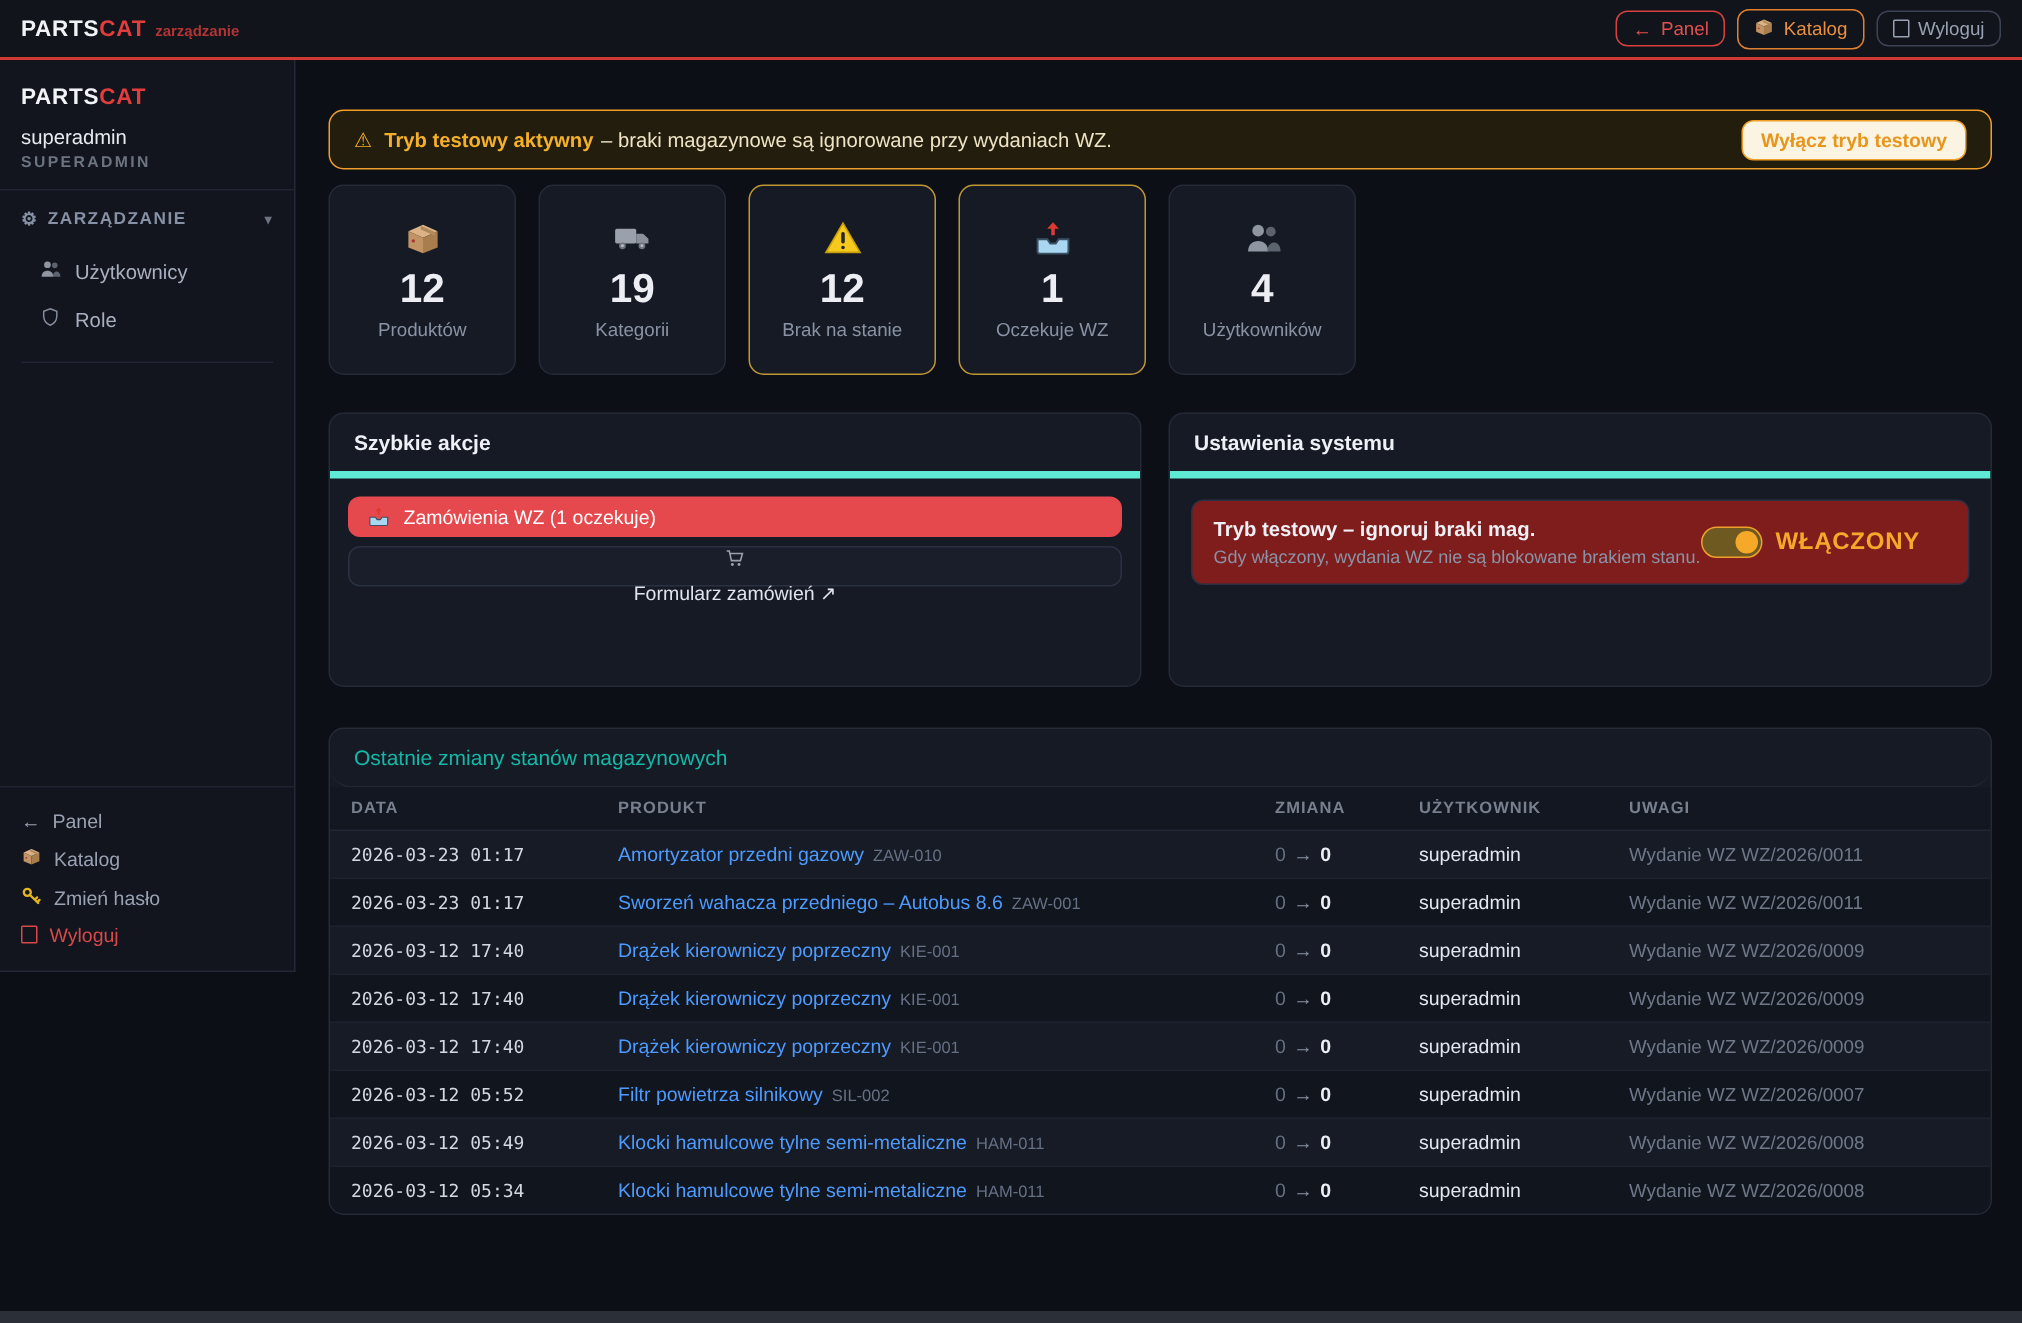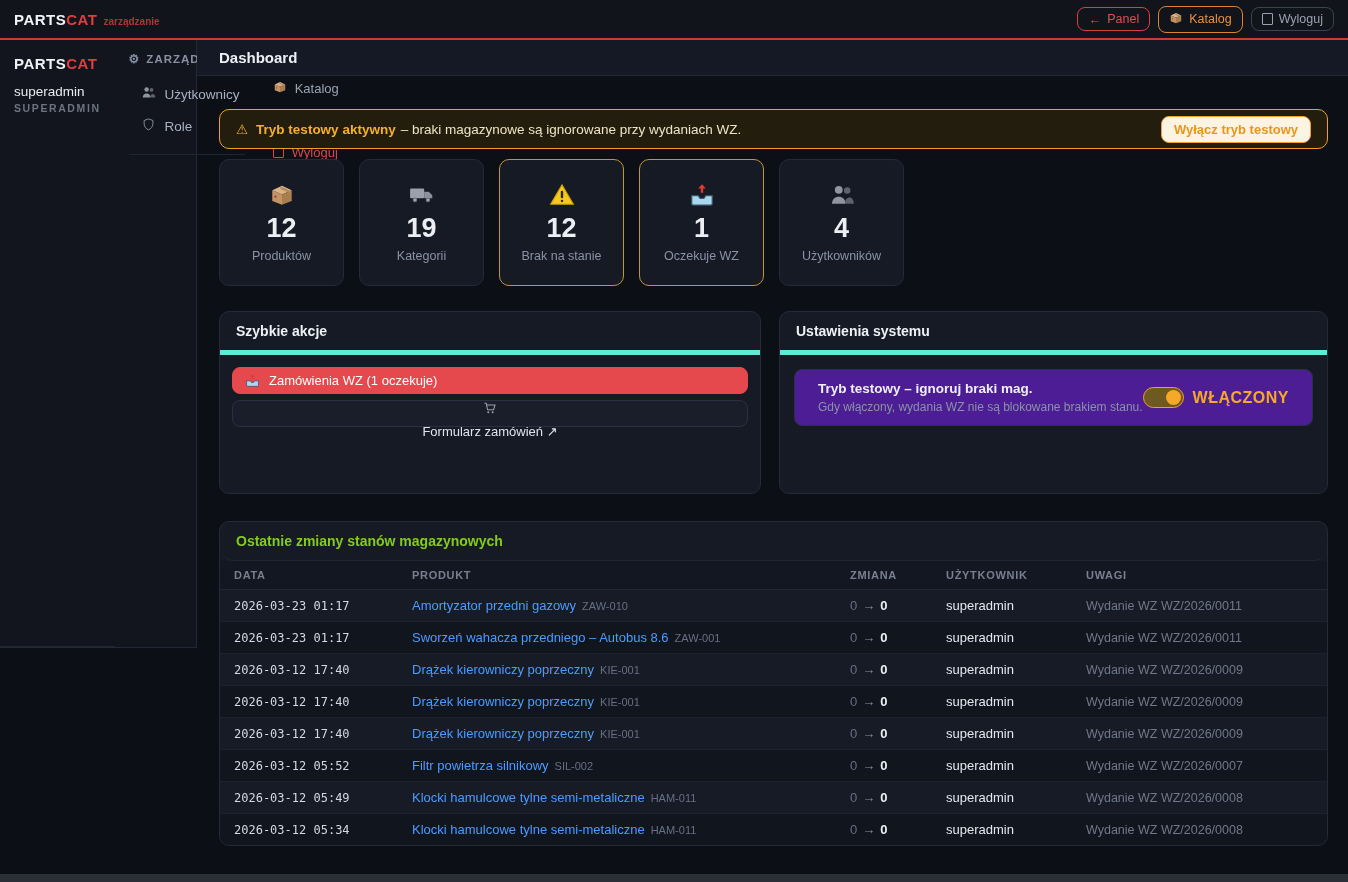--- a/index.html
+++ b/index.html
@@ -29,21 +29,21 @@
   .tb-btn.red { border-color:#d84040; color:#e05050; }
   .tb-btn.orange { border-color:#e08030; color:#e89040; }
   .glyph { font-size:13px; line-height:1; }
   .door-icon { display:inline-block; width:11px; height:12px; border:1.5px solid currentColor; border-radius:1px; }
 
   
   .layout { display:flex; height:840px; }
   .sidebar { width:197px; flex:none; }
   .sidebar-inner {
     background:#12151e; border-right:1px solid #232836; border-bottom:1px solid #232836;
-    height:608px; display:flex; flex-direction:row;
+    height:608px; display:flex; flex-direction:column;
   }
   .sb-top { padding:14px 14px 12px; border-bottom:1px solid #202533; }
   .sb-logo { font-size:17px; }
   .sb-user { margin-top:10px; font-size:13.5px; color:#e8eaf0; }
   .sb-role { margin-top:3px; font-size:10.5px; color:#6b7480; letter-spacing:1.6px; font-weight:bold; }
   .sb-section { padding:12px 14px 0; }
   .sb-section-head {
     display:flex; align-items:center; color:#8791a5; font-size:11.5px;
     font-weight:bold; letter-spacing:1px; cursor:pointer;
   }
@@ -110,43 +110,43 @@
     display:flex; align-items:center; gap:9px; width:100%;
     height:27px; padding:0 12px; border-radius:8px;
     background:#191e2a; border:1px solid #2a3142; color:#dfe3ec;
     font-size:13px; margin-bottom:6px; cursor:pointer;
   }
   .action-btn.danger { background:#e5484d; border-color:#e5484d; color:#fff; }
   .action-btn:last-child { margin-bottom:0;flex-direction:column; }
   .action-icon { display:inline-flex; width:15px; justify-content:center; }
 
   .setting-box {
-    margin:14px; border:1px solid #2a3142; border-radius:8px; background:#4c1d95;
-    padding:11px 14px; display:flex; align-items:center; justify-content:center;
+    margin:14px; border:1px solid #2a3142; border-radius:8px; background:#7f1d1d;
+    padding:11px 14px; display:flex; align-items:center; justify-content:flex-start;
   }
   .setting-name { font-size:13.5px; font-weight:bold; color:#eef0f5; }
   .setting-desc { font-size:12px; color:#8a93a5; margin-top:4px; }
   .toggle-wrap { display:flex; align-items:center; gap:9px; }
   .toggle {
     width:41px; height:21px; border-radius:11px; background:#6e5a21;
     border:1.5px solid #f0a028; position:relative; cursor:pointer; flex:none;
   }
   .toggle-knob {
     position:absolute; right:2px; top:1.5px; width:15px; height:15px;
     border-radius:50%; background:#f6a928;
   }
   .toggle-state { color:#f6a928; font-weight:bold; font-size:16px; letter-spacing:.5px; }
 
   
   .table-card {
     margin-top:27px; background:#151a24; border:1px solid #242a38;
     border-radius:10px; overflow:hidden;
   }
   .table-title {
-    padding:11px 16px; font-weight:bold; font-size:14px; color:#84cc16;
+    padding:11px 16px; font-weight:normal; font-size:14px; color:#14b8a6;
     border-bottom:1px solid #222735;
     border-radius:14px;
   }
   table { width:100%; border-collapse:collapse; font-size:13px; }
   thead th {
     text-align:left; padding:8px 14px; color:#78808f; font-size:11px;
     letter-spacing:.7px; font-weight:bold; background:#131722;
     border-bottom:1px solid #222735;
   }
   th.c-date { width:178px; } th.c-prod { width:438px; }
@@ -304,23 +304,20 @@
         </div>
         <div class="sb-link danger">
           <span class="door-icon"></span>
           <span>Wyloguj</span>
         </div>
       </div>
     </div>
   </aside>
 
   <main>
-    <div class="page-header">
-      <span class="page-title">Dashboard</span>
-    </div>
 
     <div class="content">
 
       <div class="banner">
         <span class="banner-warn">⚠</span>
         <span class="banner-bold">Tryb testowy aktywny</span>
         <span class="banner-rest">– braki magazynowe są ignorowane przy wydaniach WZ.</span>
         <button class="banner-btn">Wyłącz tryb testowy</button>
       </div>
 

